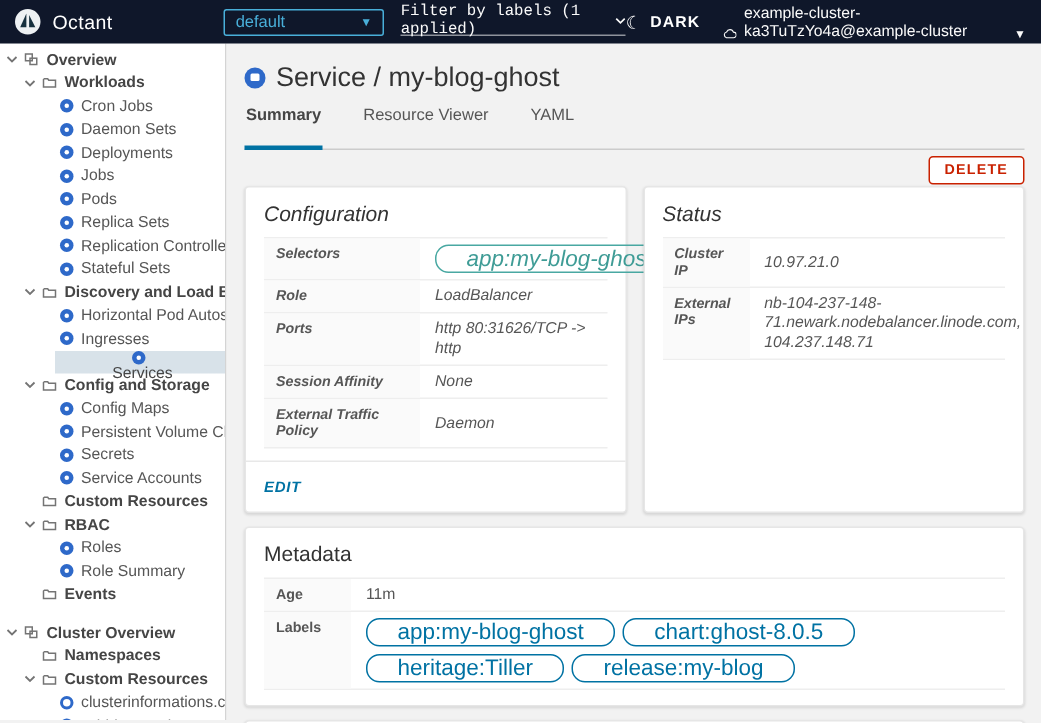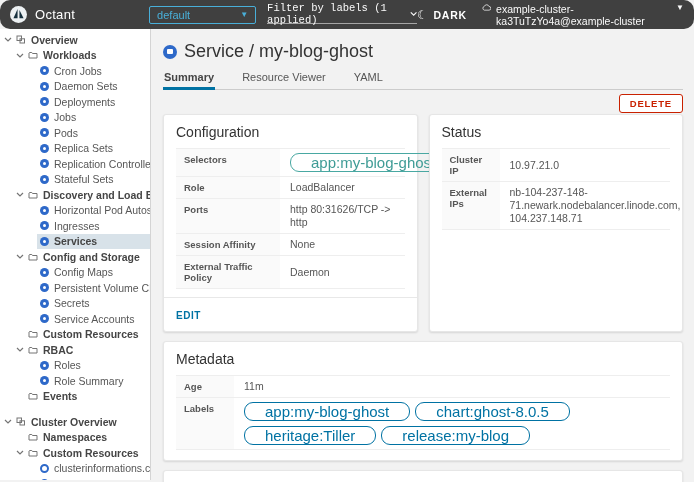--- a/index.html
+++ b/index.html
@@ -1,80 +1,80 @@
 <!DOCTYPE html>
 <html><head>
 <meta charset="utf-8">
 <style>
   * { margin:0; padding:0; box-sizing:border-box; }
   html,body { width:694px; height:482px; overflow:hidden; background:#f2f2f2;
     font-family:"Liberation Sans", sans-serif; }
 
   
   .topbar { position:absolute; left:0; top:0; width:694px; height:29px;
-    background:#404040; display:flex; align-items:center; padding:0 10px; z-index:5;border-radius:10px; }
+    background:#0f172a; display:flex; align-items:center; padding:0 10px; z-index:5; }
   .logo { width:17px; height:17px; border-radius:50%; background:#edf1f3;
     display:flex; align-items:center; justify-content:center; flex:none; }
   .app-title { color:#ffffff; font-size:13px; margin-left:8px; letter-spacing:.3px; }
   .ns { margin-left:74px; width:107px; height:18px; border:1px solid #49afd9;
     border-radius:2px; display:flex; align-items:center; padding:0 7px;
     color:#49afd9; font-size:11px; cursor:pointer; flex:none; }
   .ns .caret { margin-left:auto; font-size:8px; line-height:1; }
   .filter { margin-left:11px; width:150px; height:19px;
     border-bottom:1px solid rgba(250,250,250,.55); display:flex; align-items:center;
     color:#fafafa; font-size:10.5px; cursor:pointer; flex:none;font-family:Liberation Mono, monospace; }
   .filter svg { margin-left:auto; }
   .tb-spacer { flex:1; }
   .dark { display:flex; align-items:center; color:#ffffff; font-size:10.5px;
     font-weight:bold; letter-spacing:.7px; margin-right:15px; cursor:pointer; }
   .dark .moon { font-weight:normal; font-size:12px; margin-right:5px; }
-  .context { display:flex; align-items:flex-start; color:#fafafa; font-size:10.5px; cursor:pointer; }
+  .context { display:flex; align-items:flex-end; color:#fafafa; font-size:10.5px; cursor:pointer; }
   .context svg { margin-right:5px; }
   .context .caret { font-size:8px; margin-left:4px; }
 
   
   .sidebar { position:absolute; left:0; top:29px; width:151px; height:451px;
     background:#fff; border-right:1px solid #d4d4d4; padding-top:3px; overflow:hidden; }
   .sb-row { display:flex; align-items:center; height:15.5px; font-size:10.5px;
     color:#565656; cursor:pointer; white-space:nowrap; }
   .lvl0 { padding-left:4px; }
   .lvl1 { padding-left:16px; }
   .lvl2 { padding-left:40px; }
   .sb-row.bold { font-weight:bold; color:#454545; }
   .sb-row .chev { width:12px; display:flex; align-items:center; flex:none; }
   .chev.hidden svg { visibility:hidden; }
   .sb-ic { margin-right:5px; display:flex; align-items:center; justify-content:center; flex:none; }
   .sb-ic.res { width:9px; height:9px; border-radius:50%; background:#2e69c9; }
   .sb-ic.res::after { content:''; width:3px; height:3px; background:#fff; border-radius:50%; }
   .sb-ic.crd { width:9px; height:9px; border-radius:50%; border:2.5px solid #2e69c9; background:#fff; }
   .sb-row.selected { background:linear-gradient(to right, transparent 37px, #d8e2e9 37px);
-    font-weight:bold; color:#454545; }
+    font-weight:normal; color:#454545;flex-direction:column; }
   .sb-spacer { height:10px; }
 
   
   .main { position:absolute; left:151px; top:29px; width:543px; height:453px;
     padding:6px 11px 0 12px; background:#f2f2f2; overflow:hidden; }
   .page-header { display:flex; align-items:center; margin-top:6px; }
   .svc-icon { width:14px; height:14px; border-radius:50%; background:#2e69c9;
     display:flex; align-items:center; justify-content:center; margin-right:7px; flex:none; }
   .svc-icon::after { content:''; width:6px; height:5px; background:#fff; border-radius:1px; }
   .page-title { font-size:18px; color:#333; font-weight:normal; }
   .tabs { display:flex; margin-top:9px; border-bottom:1px solid #ccc; }
-  .tab { font-size:11px; color:#565656; padding:0 1px 6px; margin-right:26px;
+  .tab { font-size:11px; color:#565656; padding:0 1px 16px; margin-right:26px;
     position:relative; cursor:pointer; }
   .tab.active { color:#454545; font-weight:bold; }
   .tab.active::after { content:''; position:absolute; left:0; right:0; bottom:-1px;
     height:3px; background:#0072a3; }
   .delete-row { height:24px; position:relative; }
   .delete-btn { position:absolute; right:0; top:4px; border:1px solid #c92100;
     color:#c92100; background:#fff; font-size:9.5px; font-weight:bold;
     letter-spacing:.8px; padding:3px 10px; border-radius:3px; cursor:pointer;
     font-family:"Liberation Sans", sans-serif; }
 
-  .row2 { display:flex; gap:11px; align-items:stretch; }
+  .row2 { display:flex; gap:11px; align-items:stretch;font-style:italic; }
   .card { background:#fff; border:1px solid #e6e6e6; border-radius:3px;
     box-shadow:0 1px 2px rgba(0,0,0,.12); }
   .card.half { flex:1; min-width:0; }
   .card-inner { padding:9px 12px 0; }
   .card-title { font-size:14px; color:#333; font-weight:normal; margin-bottom:8px; }
   .stable { border-top:1px solid #eee; }
   .srow { display:flex; border-bottom:1px solid #eee; }
   .slabel { width:104px; background:#fafafa; font-size:9.5px; font-weight:bold;
     color:#565656; padding:5px 8px; flex:none; }
   .card.status-card .slabel { width:58px; }

